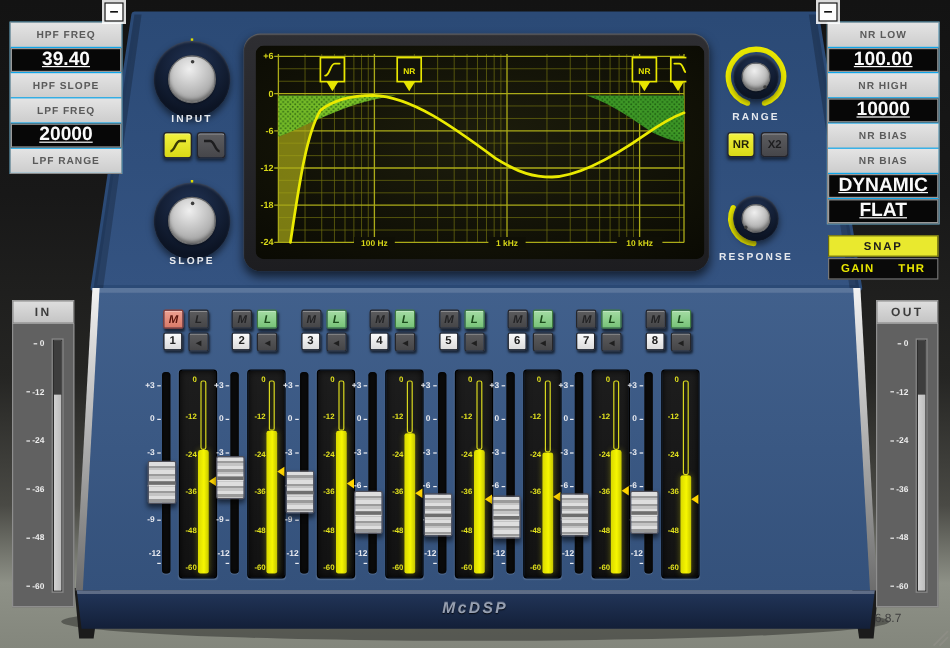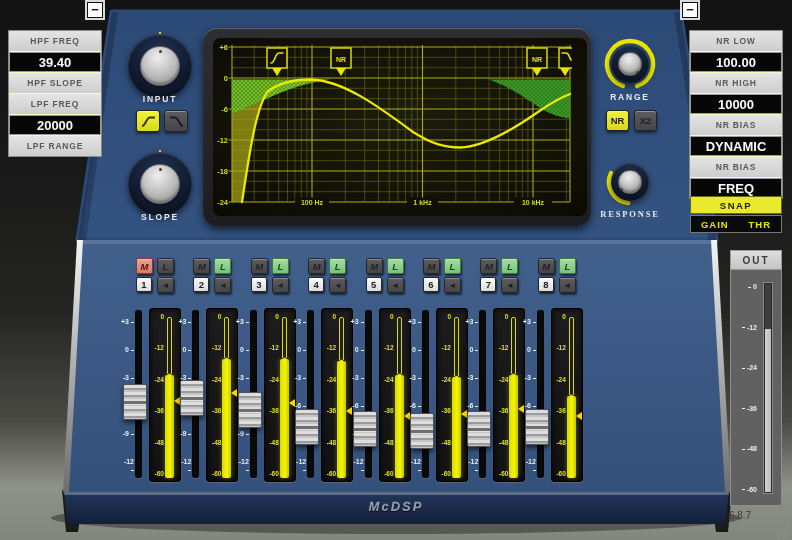--- a/index.html
+++ b/index.html
@@ -3,24 +3,24 @@
 <meta charset="utf-8">
 <style>
   html,body{margin:0;padding:0;}
   body{width:792px;height:540px;overflow:hidden;font-family:"Liberation Sans",sans-serif;
        background:linear-gradient(180deg,#131313 0%,#181818 30%,#252523 58%,#4a4a45 78%,#8e9187 90%,#83867c 100%);}
   #root{position:relative;width:792px;height:540px;}
   .abs{position:absolute;}
 
   
   .param-panel{position:absolute;width:94px;display:flex;flex-direction:column;gap:1px;
-    border:1px solid #8a8a8a;background:#fef9c3;box-sizing:border-box;margin-top:12px;}
+    border:1px solid #8a8a8a;background:#0ea5e9;box-sizing:border-box;}
   .p-row{height:20px;display:flex;align-items:center;justify-content:center;box-sizing:border-box;}
   .p-label{background:linear-gradient(#e4e4e4,#cdcdcd);color:#5a5a5a;font-weight:bold;font-size:8.5px;letter-spacing:.8px;}
-  .p-value{background:#070707;color:#fafafa;font-weight:bold;font-size:13px;border:1px solid #9a9a9a;}
+  .p-value{background:#070707;color:#fafafa;font-weight:bold;font-size:16px;border:1px solid #9a9a9a;text-decoration:underline;}
   .collapse{position:absolute;width:16px;height:16px;background:#fdfdfd;border:1.5px solid #101010;
     box-shadow:0 0 0 2px rgba(255,255,255,.85);display:flex;align-items:center;justify-content:center;
     font-size:13px;font-weight:bold;color:#101010;line-height:0;cursor:pointer;box-sizing:border-box;}
   .snap-box{position:absolute;left:690px;top:196px;width:92px;height:18px;background:#e9e92e;border:1px solid #6a6a10;
     color:#1c1c1c;font-weight:bold;font-size:9.5px;letter-spacing:1.5px;display:flex;align-items:center;justify-content:center;box-sizing:border-box;}
   .gainthr-box{position:absolute;left:690px;top:215px;width:92px;height:18px;background:#0a0a0a;border:1px solid #777;
     color:#e8e600;font-weight:bold;font-size:9.5px;letter-spacing:1px;display:flex;align-items:center;justify-content:space-around;box-sizing:border-box;}
 
   
   .io-meter{position:absolute;top:250px;width:52px;}
@@ -153,31 +153,46 @@
     <div class="p-row p-label">LPF RANGE</div>
   </div>
   <div class="collapse" style="left:87px;top:2px;">−</div>
 
   <div class="param-panel" style="left:689px;top:18px;">
     <div class="p-row p-label">NR LOW</div>
     <div class="p-row p-value">100.00</div>
     <div class="p-row p-label">NR HIGH</div>
     <div class="p-row p-value">10000</div>
     <div class="p-row p-label">NR BIAS</div>
+    <div class="p-row p-label">NR BIAS</div>
     <div class="p-row p-value">DYNAMIC</div>
-    <div class="p-row p-label">NR BIAS</div>
-    <div class="p-row p-value">FREQ</div>
+    <div class="p-row p-value">FLAT</div>
   </div>
   <div class="collapse" style="left:682px;top:2px;">−</div>
   <div class="snap-box">SNAP</div>
   <div class="gainthr-box">
     <span>GAIN</span>
     <span>THR</span>
   </div>
 
+  <div class="io-meter" style="left:10px;">
+    <div class="io-head">IN</div>
+    <div class="io-body">
+      <span class="iol" style="top:13px">0</span>
+      <span class="iol" style="top:53.5px">-12</span>
+      <span class="iol" style="top:94px">-24</span>
+      <span class="iol" style="top:134.5px">-36</span>
+      <span class="iol" style="top:175px">-48</span>
+      <span class="iol" style="top:215.5px">-60</span>
+      <div class="io-track">
+        <div class="io-empty" style="height: 44.5px;"></div>
+        <div class="io-fill"></div>
+      </div>
+    </div>
+  </div>
 
   <div class="io-meter" style="left:730px;">
     <div class="io-head">OUT</div>
     <div class="io-body">
       <span class="iol" style="top:13px">0</span>
       <span class="iol" style="top:53.5px">-12</span>
       <span class="iol" style="top:94px">-24</span>
       <span class="iol" style="top:134.5px">-36</span>
       <span class="iol" style="top:175px">-48</span>
       <span class="iol" style="top:215.5px">-60</span>
@@ -290,21 +305,21 @@
   <div class="sq-btn sq-off" style="left:634px;top:110px;">X2</div>
 
   <svg class="abs" style="left:602px;top:154px;" width="56" height="56">
     <path d="M26.2,48.9 A21,21 0 0 1 9,19.1" stroke="#e8e600" stroke-width="4.5" fill="none" stroke-linecap="round"></path>
   </svg>
   <div class="knob" style="left:611px;top:163px;width:38px;height:38px;">
     <div class="knob-outer"></div>
     <div class="knob-cap"></div>
     <div class="knob-dot" style="left:9px;top:25px;"></div>
   </div>
-  <div class="ctl-label" style="left:588px;top:209px;width:84px;font-family:Liberation Serif, serif;">RESPONSE</div>
+  <div class="ctl-label" style="left:588px;top:209px;width:84px;">RESPONSE</div>
 
 
   <div id="strips">
       <div class="strip" style="left: 119px;">
       <div class="btn m-btn on-m">M</div>
       <div class="btn l-btn">L</div>
       <div class="btn num-btn">
           <span class="num">1</span>
         </div>
       <div class="btn mon-btn">

